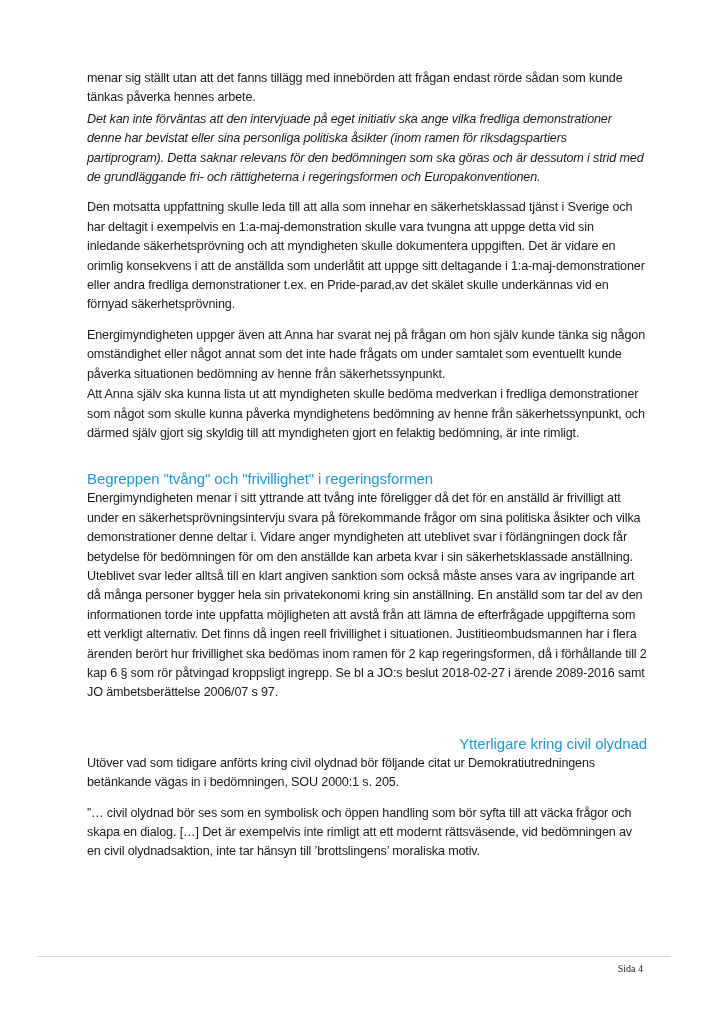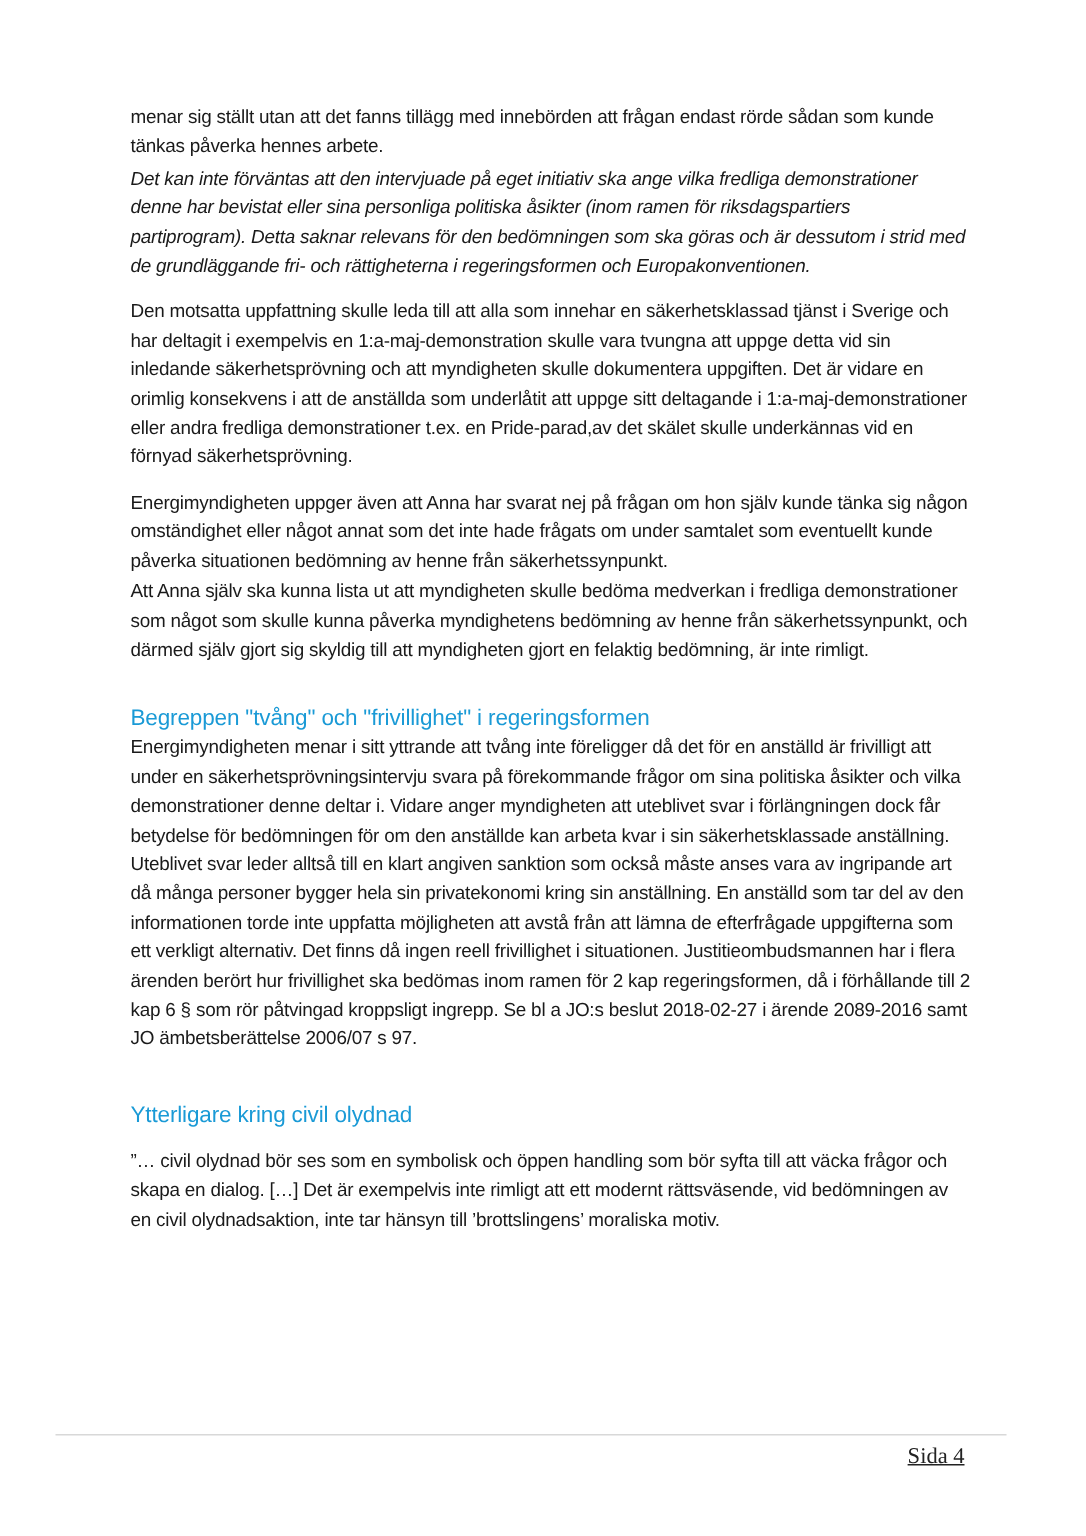--- a/index.html
+++ b/index.html
@@ -14,40 +14,41 @@
     .content p { margin: 0; }
     .gap-s { margin-top: 2px !important; font-style: italic; }
     .gap-m { margin-top: 11px !important; }
     .gap-xs { margin-top: 1px !important; }
     h2.heading {
       font-family: "Liberation Sans", sans-serif;
       font-weight: normal; color: #1a9ad6; font-size: 15px; line-height: 20px;
       margin: 0; letter-spacing: -0.1px;
     }
     .h1pos { margin-top: 26px !important; }
-    .h2pos { margin-top: 31px !important; }
+    .h2pos { margin-top: 31px !important; text-align: right; }
     .footer-rule { position: absolute; left: 37px; top: 956px; width: 634px; height: 0; border-top: 1px solid #d8d8d8; }
     .footer-page {
       position: absolute; right: 57px; top: 963px;
-      font-family: "Liberation Serif", serif; font-size: 15px; color: #222; text-decoration: underline;
+      font-family: "Liberation Serif", serif; font-size: 10px; color: #222;
     }
   </style>
 </head>
 <body>
 
 <div class="page">
   <div class="content">
     <p>menar sig ställt utan att det fanns tillägg med innebörden att frågan endast rörde sådan som kunde tänkas påverka hennes arbete.</p>
     <p class="gap-s">Det kan inte förväntas att den intervjuade på eget initiativ ska ange vilka fredliga demonstrationer denne har bevistat eller sina personliga politiska åsikter (inom ramen för  riksdagspartiers partiprogram). Detta saknar relevans för den bedömningen som ska göras och är dessutom i strid med de grundläggande fri- och  rättigheterna i regeringsformen och Europakonventionen.</p>
     <p class="gap-m">Den motsatta uppfattning skulle leda till att alla som innehar en säkerhetsklassad tjänst i Sverige och har deltagit i exempelvis en 1:a-maj-demonstration skulle vara tvungna att uppge detta vid sin inledande säkerhetsprövning och att myndigheten skulle dokumentera uppgiften. Det är vidare en orimlig konsekvens i att de anställda som underlåtit att uppge sitt deltagande i 1:a-maj-demonstrationer eller andra fredliga demonstrationer t.ex. en Pride-parad,av det skälet skulle underkännas vid en förnyad säkerhetsprövning.</p>
     <p class="gap-m">Energimyndigheten uppger även att Anna har svarat nej på frågan om hon själv kunde tänka sig någon omständighet eller något annat som det inte hade frågats om under samtalet som eventuellt kunde påverka situationen bedömning av henne från säkerhetssynpunkt.</p>
     <p class="gap-xs">Att Anna själv ska kunna lista ut att myndigheten skulle bedöma medverkan i fredliga demonstrationer som något som skulle kunna påverka myndighetens bedömning av henne från säkerhetssynpunkt, och därmed själv gjort sig skyldig till att myndigheten gjort en felaktig bedömning, är inte rimligt.</p>
 
     <h2 class="heading h1pos">Begreppen "tvång" och "frivillighet" i regeringsformen</h2>
     <p>Energimyndigheten menar i sitt yttrande att  tvång inte föreligger då det för en anställd är frivilligt att under en säkerhetsprövningsintervju svara på förekommande frågor om sina politiska åsikter och vilka demonstrationer denne deltar i. Vidare anger myndigheten att uteblivet svar i förlängningen dock får betydelse för bedömningen för om den anställde kan arbeta kvar i sin säkerhetsklassade anställning. Uteblivet svar leder alltså till en klart angiven sanktion som också måste anses vara av ingripande art då många personer bygger hela sin privatekonomi kring sin anställning. En anställd som tar del av den informationen torde inte uppfatta möjligheten att avstå från att lämna de efterfrågade uppgifterna som ett verkligt alternativ. Det finns då ingen reell frivillighet i situationen. Justitieombudsmannen har i flera ärenden berört hur frivillighet ska bedömas inom ramen för 2 kap regeringsformen, då i förhållande till 2 kap 6 § som rör påtvingad kroppsligt ingrepp. Se bl a JO:s beslut 2018-02-27 i ärende 2089-2016 samt JO ämbetsberättelse 2006/07 s 97.</p>
 
     <h2 class="heading h2pos">Ytterligare kring civil olydnad</h2>
+    <p>Utöver vad som tidigare anförts kring civil olydnad bör följande citat ur Demokratiutredningens betänkande vägas in i bedömningen, SOU 2000:1 s. 205.</p>
     <p class="gap-m">”… civil olydnad bör ses som en symbolisk och öppen handling som bör syfta till att väcka frågor och skapa en dialog. […] Det är exempelvis inte rimligt att ett modernt rättsväsende, vid bedömningen av en civil olydnadsaktion, inte tar hänsyn till ’brottslingens’ moraliska motiv.</p>
   </div>
 
   <div class="footer-rule"></div>
   <div class="footer-page">Sida 4</div>
 </div>
 
 </body></html>

